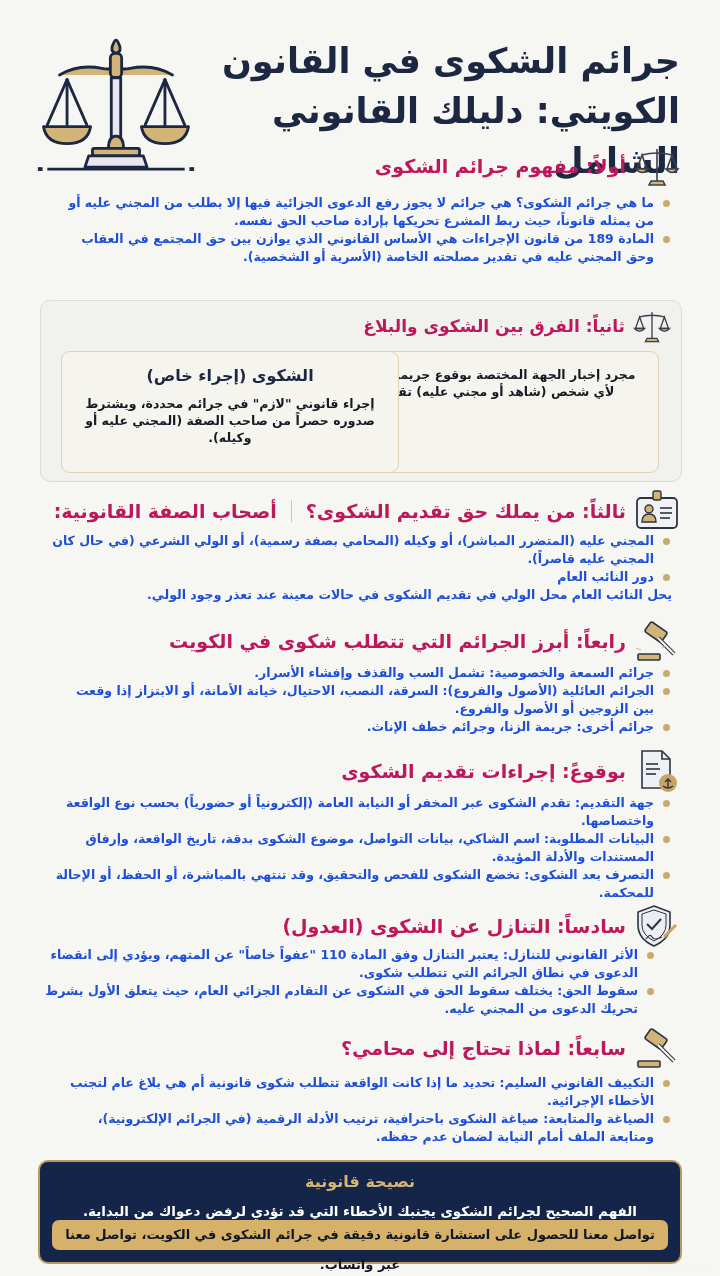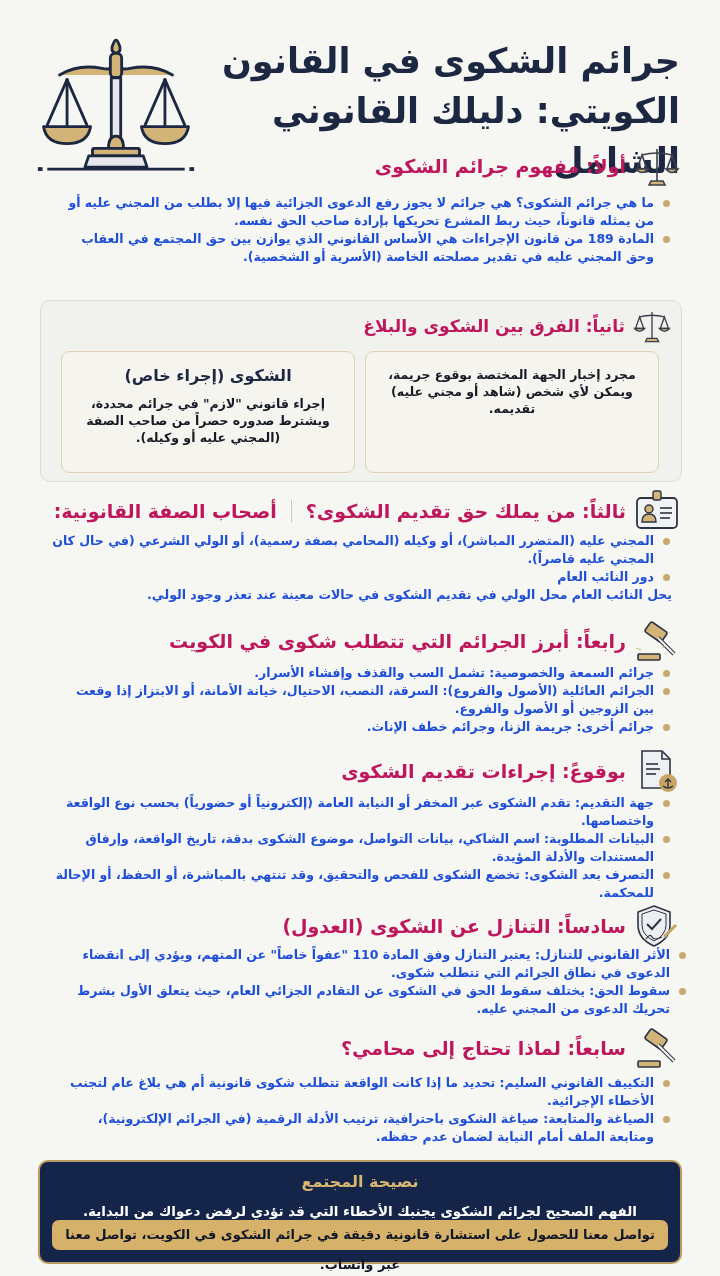--- a/index.html
+++ b/index.html
@@ -31,21 +31,21 @@
     content: ""; position: absolute; right: 2px; top: 6px;
     width: 7px; height: 7px; border-radius: 50%; background: #c8aa6e;
   }
   ul.bullets li .sub { display: block; margin-right: -18px; padding-right: 0; }
 
   .panel {
     position: absolute; left: 40px; top: 300px; width: 642px; height: 182px;
     border: 1px solid #dcdcd6; border-radius: 10px; background: #f1f1ee;
   }
   .card {
-    position: absolute; top: 50px; width: 294px; height: 122px;
+    position: absolute; top: 50px; width: 338px; height: 122px;
     border: 1.5px solid #e0d3b0; border-radius: 9px; background: #f5f4ee;
     text-align: center; padding-top: 14px;
   }
   .card h3 { font-size: 16px; font-weight: bold; color: #1c2742; margin-bottom: 10px; }
   .card p { font-size: 12.5px; font-weight: bold; line-height: 17px; color: #151a24; padding: 0 18px; }
 
   .sep { display: inline-block; width: 1px; height: 22px; background: #c8c8c0; margin: 0 6px; vertical-align: middle; }
   .sub-accent { color: #1c2742; }
 
   .tip {
@@ -200,21 +200,21 @@
 <div class="sec-head" style="top:903px; right:40px;">
   <svg class="sec-icon" viewBox="0 0 46 46">
     <path d="M20 3 L36 9 L36 22 Q36 36 20 43 Q4 36 4 22 L4 9Z" fill="#eceef2" stroke="#2e3340" stroke-width="1.6"></path>
     <path d="M20 7 L32 11 L32 22 Q32 32 20 38 Q8 32 8 22 L8 11Z" fill="none" stroke="#2e3340" stroke-width="1"></path>
     <path d="M13 21 L18 26 L27 16" stroke="#2e3340" stroke-width="2" fill="none"></path>
     <path d="M30 34 L42 22" stroke="#c8a565" stroke-width="3"></path>
     <path d="M12 36 Q16 30 18 34 Q20 38 28 34" stroke="#2e3340" stroke-width="1.2" fill="none"></path>
   </svg>
   <h2>سادساً: التنازل عن الشكوى (العدول)</h2>
 </div>
-<ul class="bullets" style="top:946px; right:32px; width:620px;">
+<ul class="bullets" style="top:946px; right:64px; width:620px;">
   <li>الأثر القانوني للتنازل: يعتبر التنازل وفق المادة 110 "عفواً خاصاً" عن المتهم، ويؤدي إلى انقضاء الدعوى في نطاق الجرائم التي تتطلب شكوى.</li>
   <li>سقوط الحق: يختلف سقوط الحق في الشكوى عن التقادم الجزائي العام، حيث يتعلق الأول بشرط تحريك الدعوى من المجني عليه.</li>
 </ul>
 
 <div class="sec-head" style="top:1025px; right:40px;">
   <svg class="sec-icon" viewBox="0 0 46 46">
     <g stroke="#2e3340" stroke-width="1.6" fill="#d2b478">
       <rect x="12" y="8" width="20" height="12" rx="2" transform="rotate(35 22 14)"></rect>
       <line x1="24" y1="20" x2="40" y2="36" stroke-width="4" stroke="#2e3340"></line>
       <line x1="24" y1="20" x2="40" y2="36" stroke-width="2" stroke="#ffffff"></line>
@@ -222,18 +222,18 @@
     </g>
   </svg>
   <h2>سابعاً: لماذا تحتاج إلى محامي؟</h2>
 </div>
 <ul class="bullets" style="top:1074px; right:48px; width:620px;">
   <li>التكييف القانوني السليم: تحديد ما إذا كانت الواقعة تتطلب شكوى قانونية أم هي بلاغ عام لتجنب الأخطاء الإجرائية.</li>
   <li>الصياغة والمتابعة: صياغة الشكوى باحترافية، ترتيب الأدلة الرقمية (في الجرائم الإلكترونية)، ومتابعة الملف أمام النيابة لضمان عدم حفظه.</li>
 </ul>
 
 <div class="tip">
-  <h4>نصيحة المجتمع</h4>
+  <h4>نصيحة قانونية</h4>
   <p>الفهم الصحيح لجرائم الشكوى يجنبك الأخطاء التي قد تؤدي لرفض دعواك من البداية.</p>
   <div class="cta">تواصل معنا للحصول على استشارة قانونية دقيقة في جرائم الشكوى في الكويت، تواصل معنا عبر واتساب.</div>
 </div>
 
 <div class="watermark">· · · · · · ·</div>
 
 </body></html>

